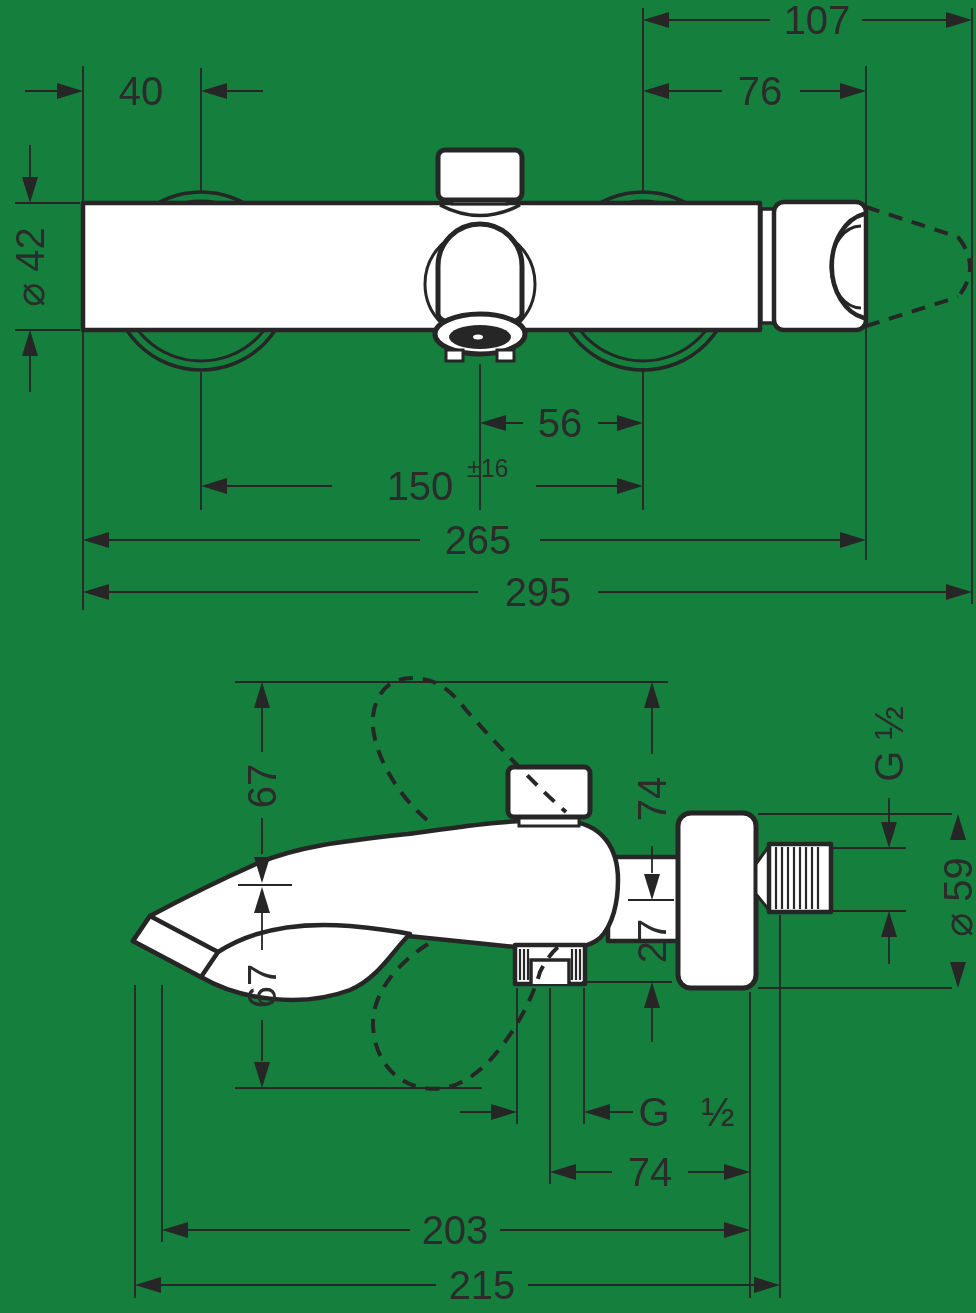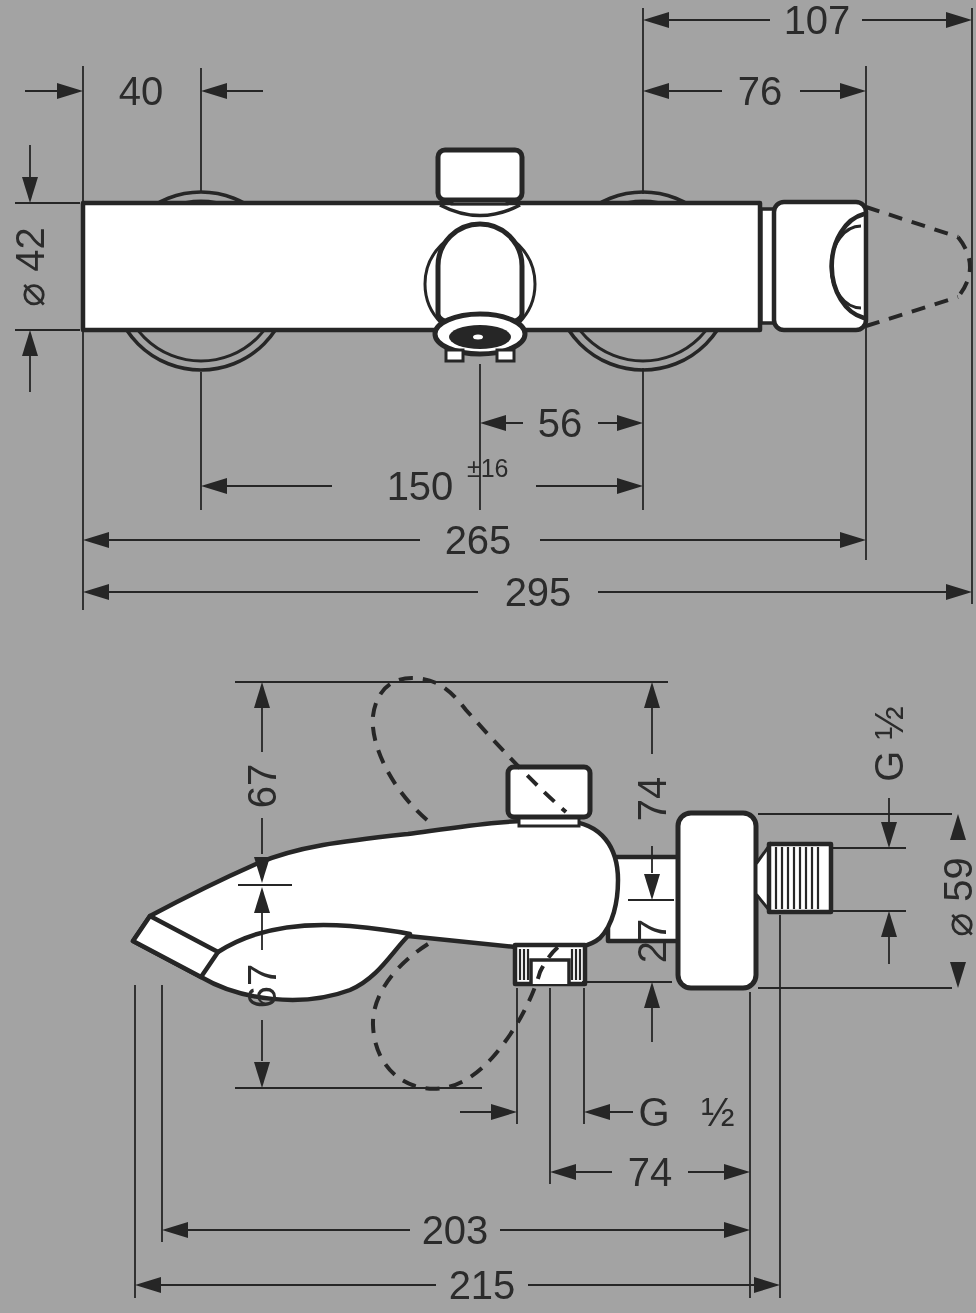--- a/index.html
+++ b/index.html
@@ -1,16 +1,16 @@
 <!DOCTYPE html>
 <html><head>
 <meta charset="utf-8">
 <style>
   html,body{margin:0;padding:0;background:#ffffff;}
-  #stage{position:relative;width:976px;height:1313px;background:#a3a3a3;overflow:hidden;}
+  #stage{position:relative;width:976px;height:1313px;background:#15803d;overflow:hidden;}
   svg{position:absolute;left:0;top:0;}
   .ln  {stroke:#262626;stroke-width:4.5;fill:none;stroke-linecap:round;stroke-linejoin:round;}
   .lnf {stroke:#262626;stroke-width:4.5;fill:#ffffff;stroke-linejoin:round;}
   .lnf5{stroke:#262626;stroke-width:5;fill:#ffffff;stroke-linejoin:round;}
   .med {stroke:#262626;stroke-width:3;fill:none;}
   .medf{stroke:#262626;stroke-width:3;fill:#ffffff;}
   .med35{stroke:#262626;stroke-width:3.5;fill:none;}
   .medf35{stroke:#262626;stroke-width:3.5;fill:#ffffff;}
   .hatch{stroke:#262626;stroke-width:2.2;fill:none;}
   .thin{stroke:#262626;stroke-width:1.8;fill:none;}

